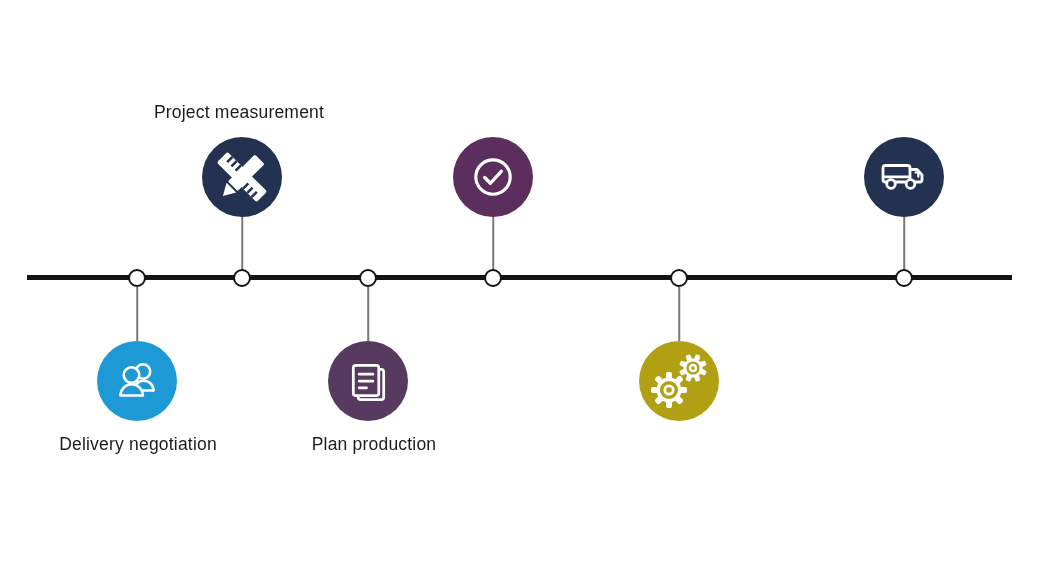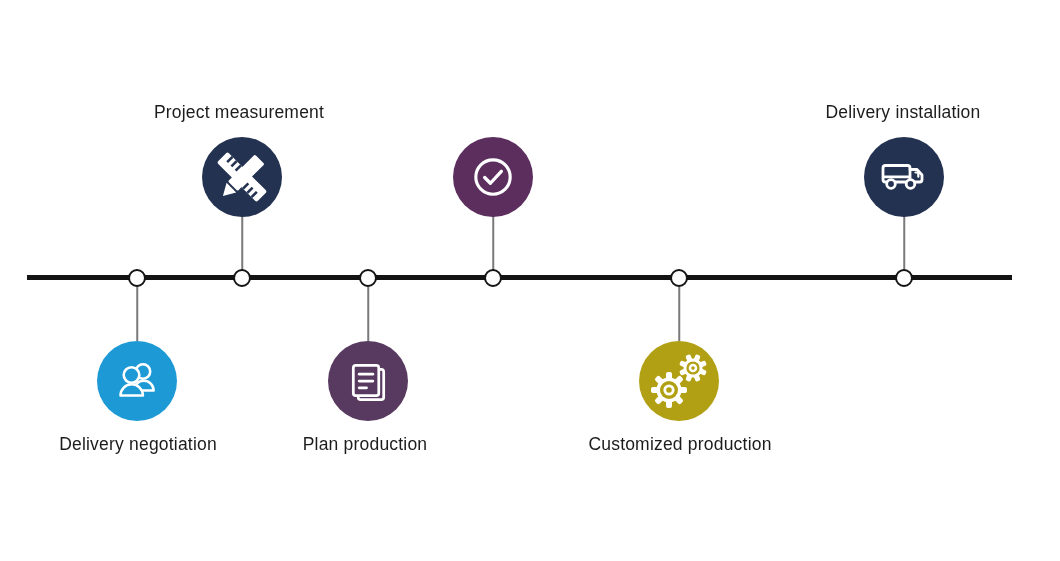--- a/index.html
+++ b/index.html
@@ -86,21 +86,21 @@
     <svg viewBox="0 0 48 48" width="47" height="47">
       <g stroke="#fff" stroke-width="2.8" stroke-linejoin="round" fill="none" stroke-linecap="round">
         <rect x="13.5" y="11.5" width="26" height="31" rx="2.5"></rect>
         <rect x="8.5" y="7.5" width="26" height="31" rx="2.5" style="fill:var(--purple)"></rect>
         <line x1="14.5" y1="16.5" x2="28.5" y2="16.5"></line>
         <line x1="14.5" y1="23.5" x2="28.5" y2="23.5"></line>
         <line x1="14.5" y1="30.5" x2="22" y2="30.5"></line>
       </g>
     </svg>
   </div>
-  <div class="step-label" style="left:365px;top:433px">Plan production</div>
+  <div class="step-label" style="left:374px;top:433px">Plan production</div>
 
   <div class="connector" style="left:493px;top:216px;height:54px"></div>
   <div class="node" style="left:493px"></div>
   <div class="step-circle c-plum" style="left:493px;top:177px">
     <svg viewBox="0 0 48 48" width="50" height="50">
       <circle cx="24" cy="24" r="16.5" fill="none" stroke="#fff" stroke-width="3"></circle>
       <path d="M16 24.5 l5.5 5.5 L32 18.5" fill="none" stroke="#fff" stroke-width="3.2" stroke-linecap="round" stroke-linejoin="round"></path>
     </svg>
   </div>
 
@@ -133,31 +133,29 @@
           <rect x="-2.6" y="-14" width="5.2" height="8" rx="1.8" transform="rotate(247.5)"></rect>
           <rect x="-2.6" y="-14" width="5.2" height="8" rx="1.8" transform="rotate(292.5)"></rect>
           <rect x="-2.6" y="-14" width="5.2" height="8" rx="1.8" transform="rotate(337.5)"></rect>
         </g>
         <circle r="9.5" fill="#fff"></circle>
         <circle r="6.6" fill="var(--gold)"></circle>
         <circle r="3" fill="none" stroke="#fff" stroke-width="2.6"></circle>
       </g>
     </svg>
   </div>
-  <div class="step-label" style="left:680px;top:433px">Customized production</div>
 
   <div class="connector" style="left:904px;top:216px;height:54px"></div>
   <div class="node" style="left:904px"></div>
   <div class="step-circle c-navy" style="left:904px;top:177px">
     <svg viewBox="0 0 50 50" width="50" height="50">
       <g fill="none" stroke="#fff" stroke-width="2.8" stroke-linejoin="round" stroke-linecap="round">
         <rect x="4" y="13.5" width="27" height="16.5" rx="2.5"></rect>
         <line x1="4.5" y1="24.8" x2="30.5" y2="24.8"></line>
         <path d="M31 17.5 h7 l5 5.5 v4.8 a2.2 2.2 0 0 1 -2.2 2.2 H31"></path>
         <path d="M36.5 20.5 h2.8 v4.2" stroke-width="2.2"></path>
       </g>
       <circle cx="12" cy="32" r="4.3" style="fill:var(--navy)" stroke="#fff" stroke-width="2.8"></circle>
       <circle cx="31.5" cy="32" r="4.3" style="fill:var(--navy)" stroke="#fff" stroke-width="2.8"></circle>
     </svg>
   </div>
-  <div class="step-label" style="left:903px;top:101px">Delivery installation</div>
 
 </div>
 
 </body></html>

